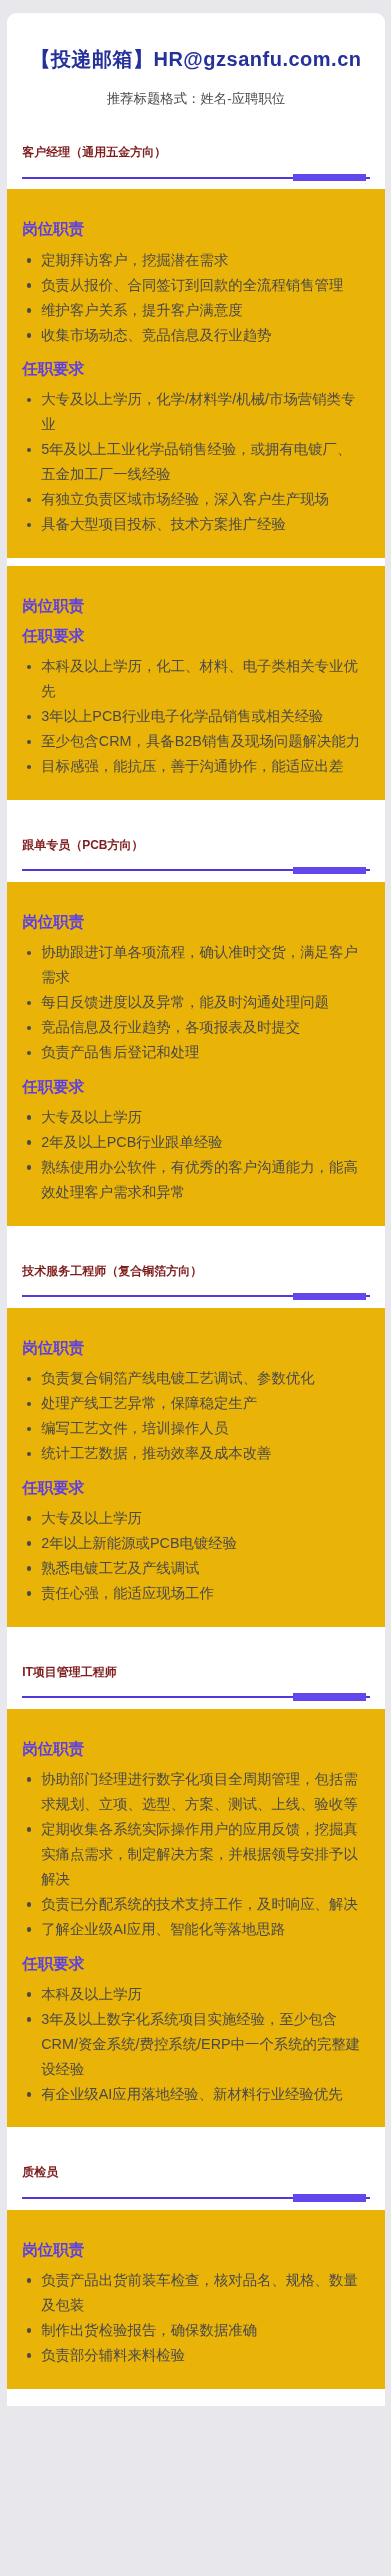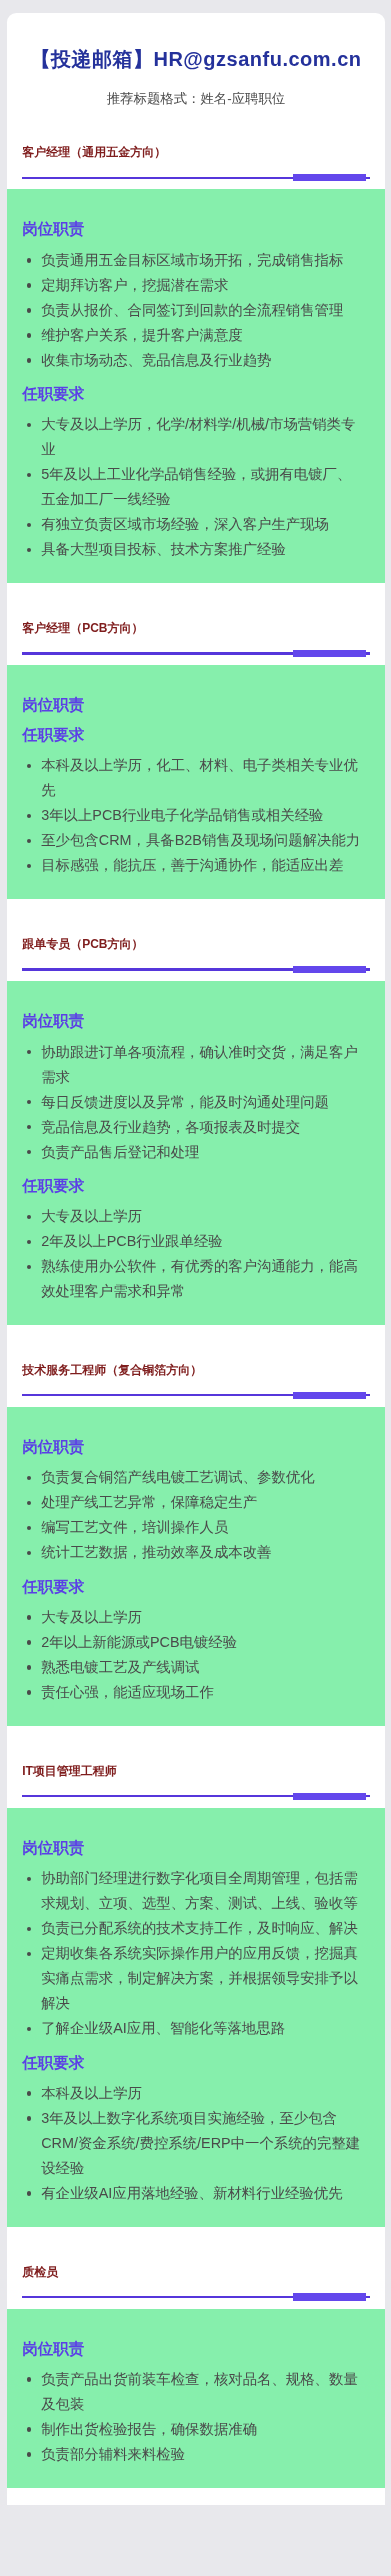--- a/index.html
+++ b/index.html
@@ -30,21 +30,21 @@
   }
   .divider{position:relative;height:7.2px;margin-top:12.4px;}
   .divider .line{
     position:absolute;left:0;right:0;top:2.6px;height:2.1px;background:#5636db;
   }
   .divider .bar{
     position:absolute;right:3.6px;top:0;width:73px;height:7.2px;background:#6347ec;
   }
   
   .panel{
-    margin-top:8.2px;background:#86efac;
+    margin-top:8.2px;background:#eab308;
     padding:31px 20.6px 20.6px 15.5px;
   }
   .sec-heading{
     margin:0 0 9.8px;font-size:15.5px;font-weight:700;color:#5b3fe6;line-height:17.5px;
   }
   .sec + .sec{margin-top:12.4px;}
   ul.bullets{list-style:none;margin:0;padding:0;}
   ul.bullets li{
     position:relative;padding-left:19px;margin:0;
     font-size:14.4px;line-height:25px;color:#4a4a4a;
@@ -72,48 +72,39 @@
 
       <div class="divider">
         <span class="line"></span>
         <span class="bar"></span>
       </div>
     </div>
     <div class="panel">
       <div class="sec">
         <h3 class="sec-heading">岗位职责</h3>
         <ul class="bullets">
-                <li>负责通用五金目标区域市场开拓，完成销售指标</li>
                 <li>定期拜访客户，挖掘潜在需求</li>
                 <li>负责从报价、合同签订到回款的全流程销售管理</li>
                 <li>维护客户关系，提升客户满意度</li>
                 <li>收集市场动态、竞品信息及行业趋势</li>
               </ul>
       </div>
       <div class="sec">
         <h3 class="sec-heading">任职要求</h3>
         <ul class="bullets">
                 <li>大专及以上学历，化学/材料学/机械/市场营销类专业</li>
                 <li>5年及以上工业化学品销售经验，或拥有电镀厂、五金加工厂一线经验</li>
                 <li>有独立负责区域市场经验，深入客户生产现场</li>
                 <li>具备大型项目投标、技术方案推广经验</li>
               </ul>
       </div>
     </div>
   </section>
 
   <section class="job">
-    <div class="job-head">
-      <h2 class="job-title">客户经理（PCB方向）</h2>
-
-      <div class="divider">
-        <span class="line"></span>
-        <span class="bar"></span>
-      </div>
-    </div>
     <div class="panel">
       <div class="sec">
         <h3 class="sec-heading">岗位职责</h3>
       </div>
       <div class="sec">
         <h3 class="sec-heading">任职要求</h3>
         <ul class="bullets">
                 <li>本科及以上学历，化工、材料、电子类相关专业优先</li>
                 <li>3年以上PCB行业电子化学品销售或相关经验</li>
                 <li>至少包含CRM，具备B2B销售及现场问题解决能力</li>
@@ -191,22 +182,22 @@
       <div class="divider">
         <span class="line"></span>
         <span class="bar"></span>
       </div>
     </div>
     <div class="panel">
       <div class="sec">
         <h3 class="sec-heading">岗位职责</h3>
         <ul class="bullets">
                 <li>协助部门经理进行数字化项目全周期管理，包括需求规划、立项、选型、方案、测试、上线、验收等</li>
+                <li>定期收集各系统实际操作用户的应用反馈，挖掘真实痛点需求，制定解决方案，并根据领导安排予以解决</li>
                 <li>负责已分配系统的技术支持工作，及时响应、解决</li>
-                <li>定期收集各系统实际操作用户的应用反馈，挖掘真实痛点需求，制定解决方案，并根据领导安排予以解决</li>
                 <li>了解企业级AI应用、智能化等落地思路</li>
               </ul>
       </div>
       <div class="sec">
         <h3 class="sec-heading">任职要求</h3>
         <ul class="bullets">
                 <li>本科及以上学历</li>
                 <li>3年及以上数字化系统项目实施经验，至少包含CRM/资金系统/费控系统/ERP中一个系统的完整建设经验</li>
                 <li>有企业级AI应用落地经验、新材料行业经验优先</li>
               </ul>

